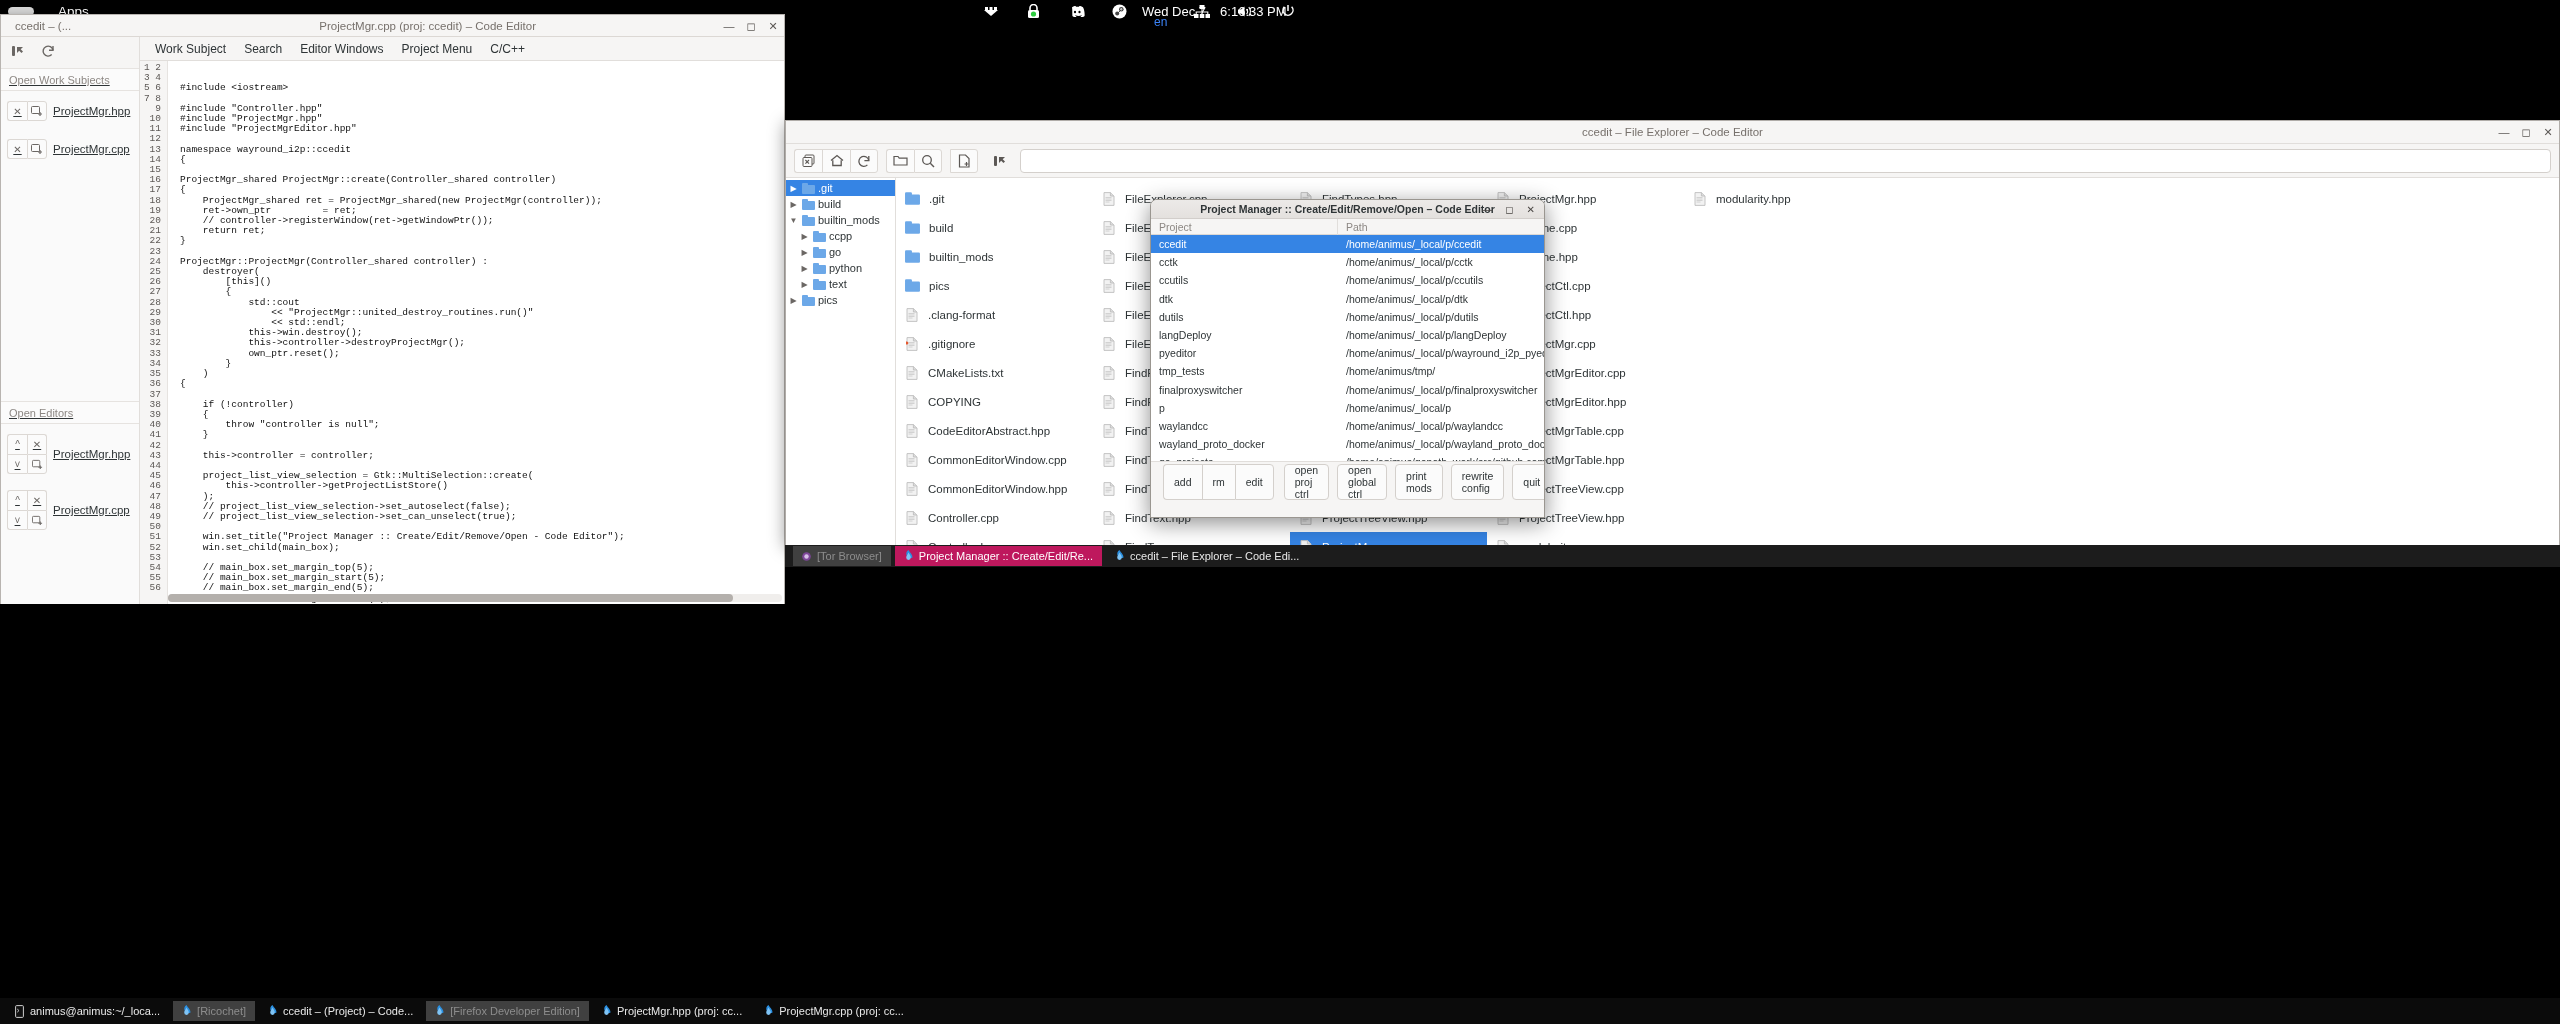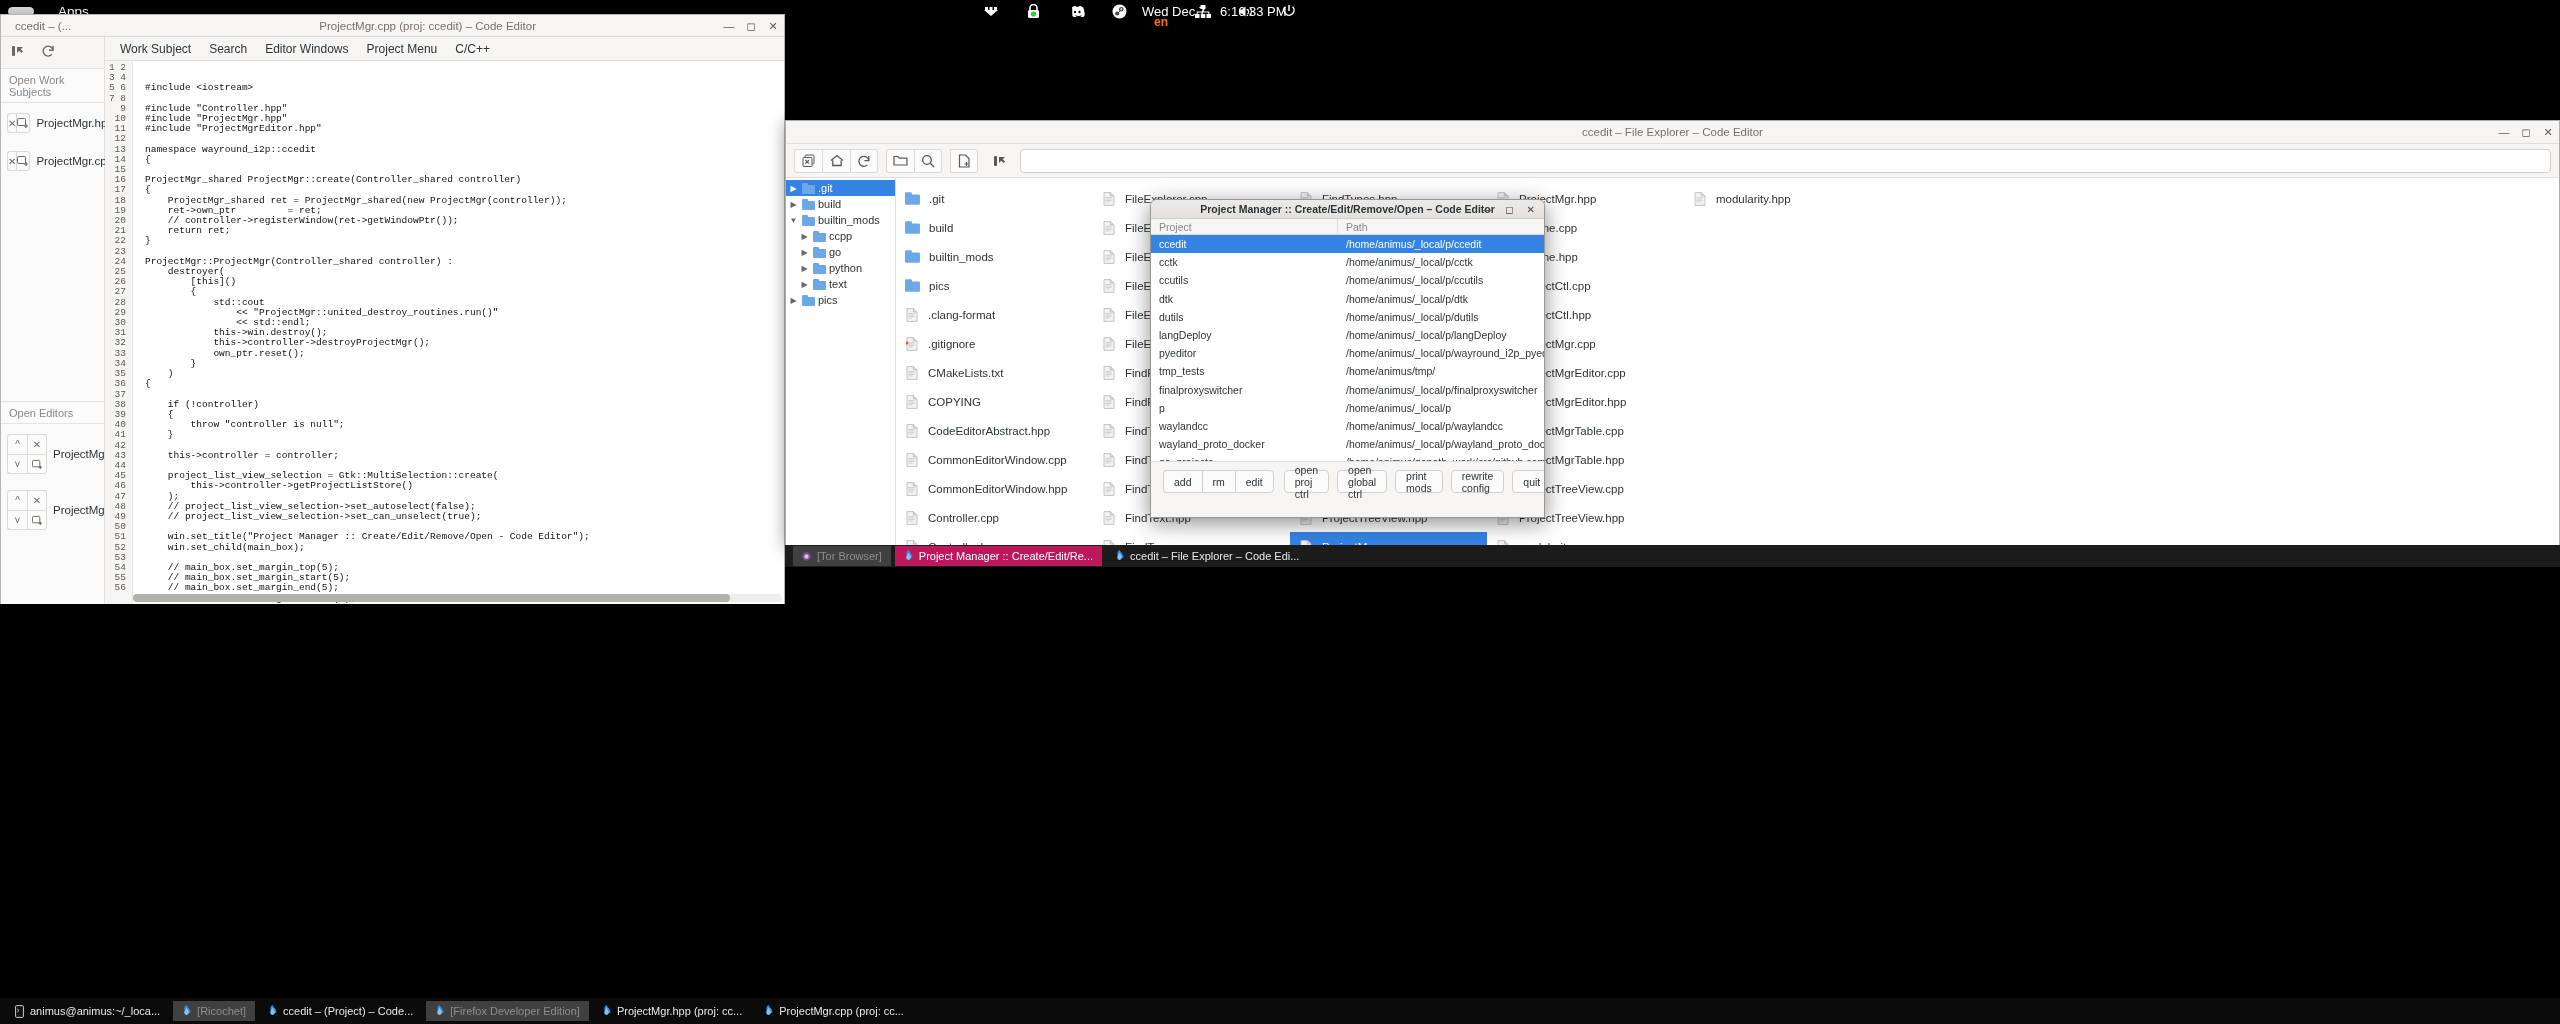--- a/index.html
+++ b/index.html
@@ -45,22 +45,22 @@
     position: relative;
   }
   .tbar-title { font-size: 11.5px; color: #77716c; padding-left: 14px; }
   .tbar-btns { position: absolute; right: 0; top: 0; height: 22px;
     display: flex; align-items: center; gap: 0; }
   .tbtn { width: 22px; height: 22px; display:flex; align-items:center;
     justify-content:center; color: #5c5855; font-size: 11px; cursor: default; }
 
   .editor-body { display: flex; height: 567px; }
   .ed-side {
-    width: 104px; background: #fafafa; border-right: 1px solid #e1dedb;
-    display: flex; flex-direction: column;
+    width: 139px; background: #fafafa; border-right: 1px solid #e1dedb;
+    display: flex; flex-direction: column; text-decoration: underline;
   }
   .ed-side-tools {
     height: 32px; display: flex; align-items: center; gap: 16px; padding-left: 10px;
     border-bottom: 1px solid #e6e3e0; background: #f6f5f4;
   }
   .ed-sec-hd {
     font-size: 11px; color: #8d8884; padding: 5px 6px 4px 8px;
     border-bottom: 1px solid #e6e3e0; background:#fbfbfb;
   }
   .ed-list { padding-top: 6px; }
@@ -186,21 +186,21 @@
   .pm-row { display:flex; height: 18.2px; align-items:center; font-size: 10.5px; color:#2e3436; }
   .pm-row.sel { background:#3584e4; color:#fff; }
   .pm-row .c1 { width: 187px; padding-left: 8px; white-space:nowrap; overflow:hidden;}
   .pm-row .c2 { flex:1; padding-left: 8px; white-space:nowrap; overflow:hidden;}
   .pm-foot {
     height: 40px; display:flex; align-items:center; gap:0; padding: 0 12px;
     border-top: 1px solid #e1dedb; background:#f6f5f4;
   }
   .pm-bgrp { display:flex; margin-right: 10px; }
   .pm-btn {
-    height: 23px; padding: 0 10px; border: 1px solid #d4d0cc; background:#fbfbfb;
+    height: 36px; padding: 0 10px; border: 1px solid #d4d0cc; background:#fbfbfb;
     font-size: 10.5px; color:#2e3436; display:flex; align-items:center;
     justify-content:center; border-radius: 4px;
   }
   .pm-bgrp .pm-btn { border-radius:0; border-right:none; }
   .pm-bgrp .pm-btn:first-child { border-radius: 4px 0 0 4px; }
   .pm-bgrp .pm-btn:last-child { border-radius: 0 4px 4px 0; border-right:1px solid #d4d0cc; }
 
   
   .tasks-top {
     position:absolute; left: 785px; top: 545px; width: 1775px; height: 22px;
@@ -254,21 +254,21 @@
       </span>
       <span class="tray-ico">
         <svg width="15" height="15" viewBox="0 0 15 15">
             <circle cx="7.5" cy="7.5" r="7" fill="#fff"></circle>
             <circle cx="9.3" cy="5.3" r="2.3" fill="#444"></circle>
             <circle cx="9.3" cy="5.3" r="1.1" fill="#fff"></circle>
             <circle cx="5.2" cy="9.6" r="2" fill="#444"></circle>
             <path d="M6 9L9.3 5.6" stroke="#444" stroke-width="1"></path>
           </svg>
       </span>
-      <span class="tray-ico" style="font-size:12px;color:#f97316;font-weight:bold;width:auto;margin-top:21px;">en</span>
+      <span class="tray-ico" style="font-size:12px;color:#3b82f6;font-weight:normal;width:auto;margin-top:21px;">en</span>
       <span class="tray-ico">
         <svg width="16" height="13" viewBox="0 0 16 13">
             <rect x="5.5" y="0" width="5" height="4" fill="#fff"></rect>
             <rect x="0" y="9" width="4.5" height="4" fill="#fff"></rect>
             <rect x="5.8" y="9" width="4.5" height="4" fill="#fff"></rect>
             <rect x="11.5" y="9" width="4.5" height="4" fill="#fff"></rect>
             <path d="M8 4v3M2.2 9V7h11.6v2" stroke="#fff" stroke-width="1.1" fill="none"></path>
           </svg>
       </span>
       <span class="tray-ico">

